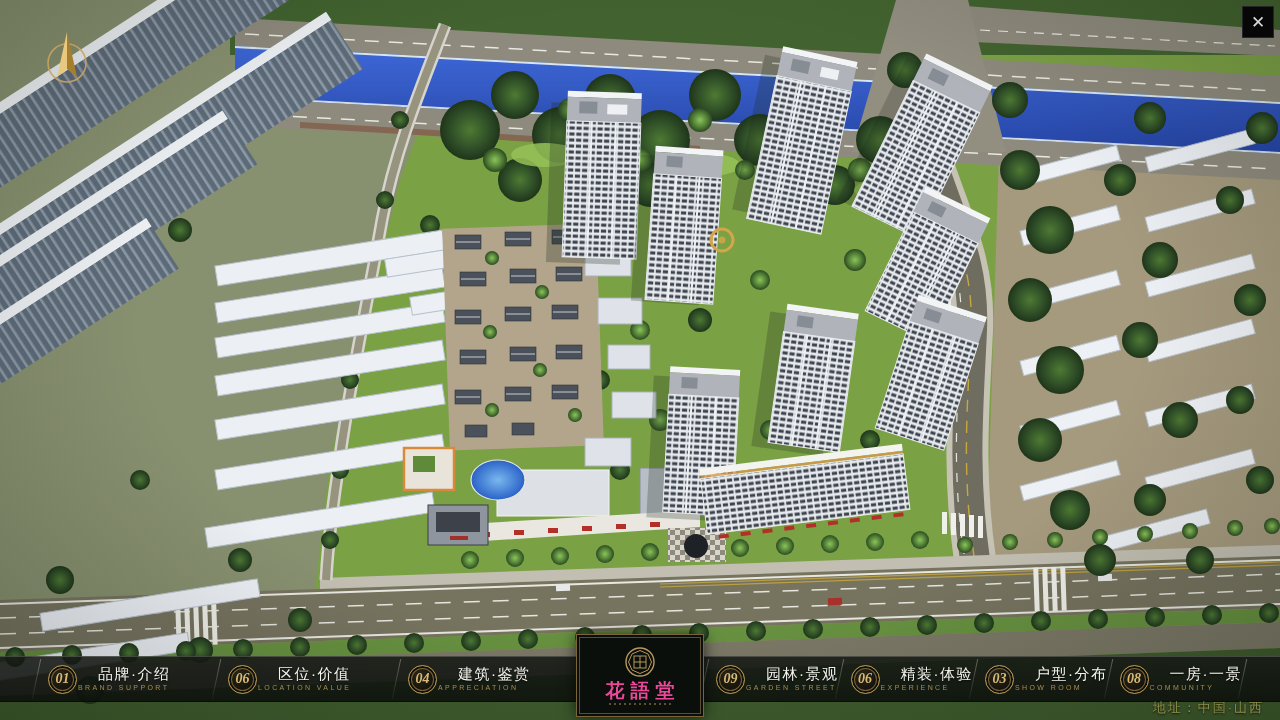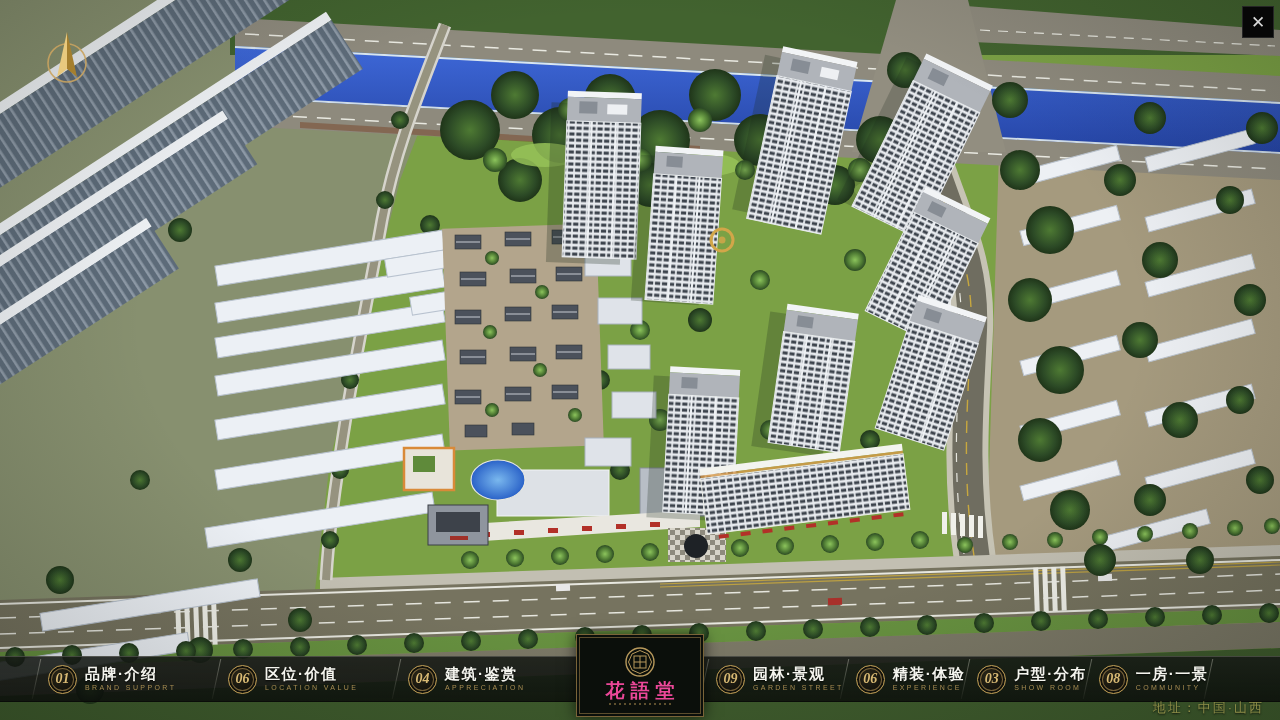--- a/index.html
+++ b/index.html
@@ -19,32 +19,32 @@
 
   
   .navbar{position:absolute;left:0;top:656px;width:1280px;height:44px;display:flex;
           background:linear-gradient(rgba(22,26,21,.88), rgba(10,13,10,.85));
           border-top:1px solid rgba(205,205,190,.28);border-bottom:1px solid rgba(0,0,0,.6);}
   .nav-group{display:flex;height:100%;}
   .nav-group.left{width:576px;padding-left:36px;box-sizing:border-box;}
   .nav-group.right{width:576px;}
   .nav-spacer{width:128px;flex:0 0 128px;}
   .nav-tail{flex:0 0 104px;position:relative;}
-  .nav-item{flex:1;position:relative;display:flex;align-items:center;gap:8px;padding-left:12px;cursor:pointer;}
+  .nav-item{flex:1;position:relative;display:flex;align-items:center;gap:1px;padding-left:12px;cursor:pointer;}
   .nav-item::before,.nav-tail::before{content:"";position:absolute;left:0;top:2px;bottom:2px;width:1px;
           background:linear-gradient(rgba(215,215,200,.40), rgba(90,90,80,.12));transform:skewX(-12deg);}
   .badge{flex:0 0 27px;width:27px;height:27px;border-radius:50%;
          border:1px solid #c2a057;box-shadow:inset 0 0 0 2px #10100b, inset 0 0 0 3px rgba(170,140,80,.65);
          background:radial-gradient(circle at 40% 35%, #2a2619, #12110b 70%);
          display:flex;align-items:center;justify-content:center;}
   .badge i{font-family:"Liberation Serif","DejaVu Serif",serif;font-style:italic;font-weight:bold;
            font-size:14px;color:#d9ba74;letter-spacing:0;}
   .labels{display:flex;flex-direction:column;line-height:1.1;min-width:0;}
-  .labels b{font-size:15px;font-weight:bold;color:#f4f4ee;letter-spacing:1.5px;white-space:nowrap;
-            text-shadow:0 1px 2px rgba(0,0,0,.8);}
+  .labels b{font-size:15px;font-weight:normal;color:#f4f4ee;letter-spacing:1.5px;white-space:nowrap;
+            text-shadow:0 1px 2px rgba(0,0,0,.8);margin-left:20px;}
   .labels small{margin-top:2px;font-size:7px;color:#a78c52;letter-spacing:2.4px;white-space:nowrap;}
 
   
   .logo-panel{position:absolute;left:576px;top:634px;width:128px;height:83px;box-sizing:border-box;
               background:#0b0f0b;border:1px solid #7a6438;
               box-shadow:inset 0 0 0 2px #0b0f0b, inset 0 0 0 3px rgba(160,130,75,.55), 0 0 14px rgba(0,0,0,.65);
               display:flex;flex-direction:column;align-items:center;justify-content:center;gap:3px;cursor:pointer;}
   .logo-title{font-family:"Liberation Serif","DejaVu Serif",serif;font-weight:bold;font-size:19px;
               color:#ec4899;letter-spacing:6px;text-indent:6px;line-height:1;}
   .logo-rule{width:62px;height:2px;opacity:.65;

